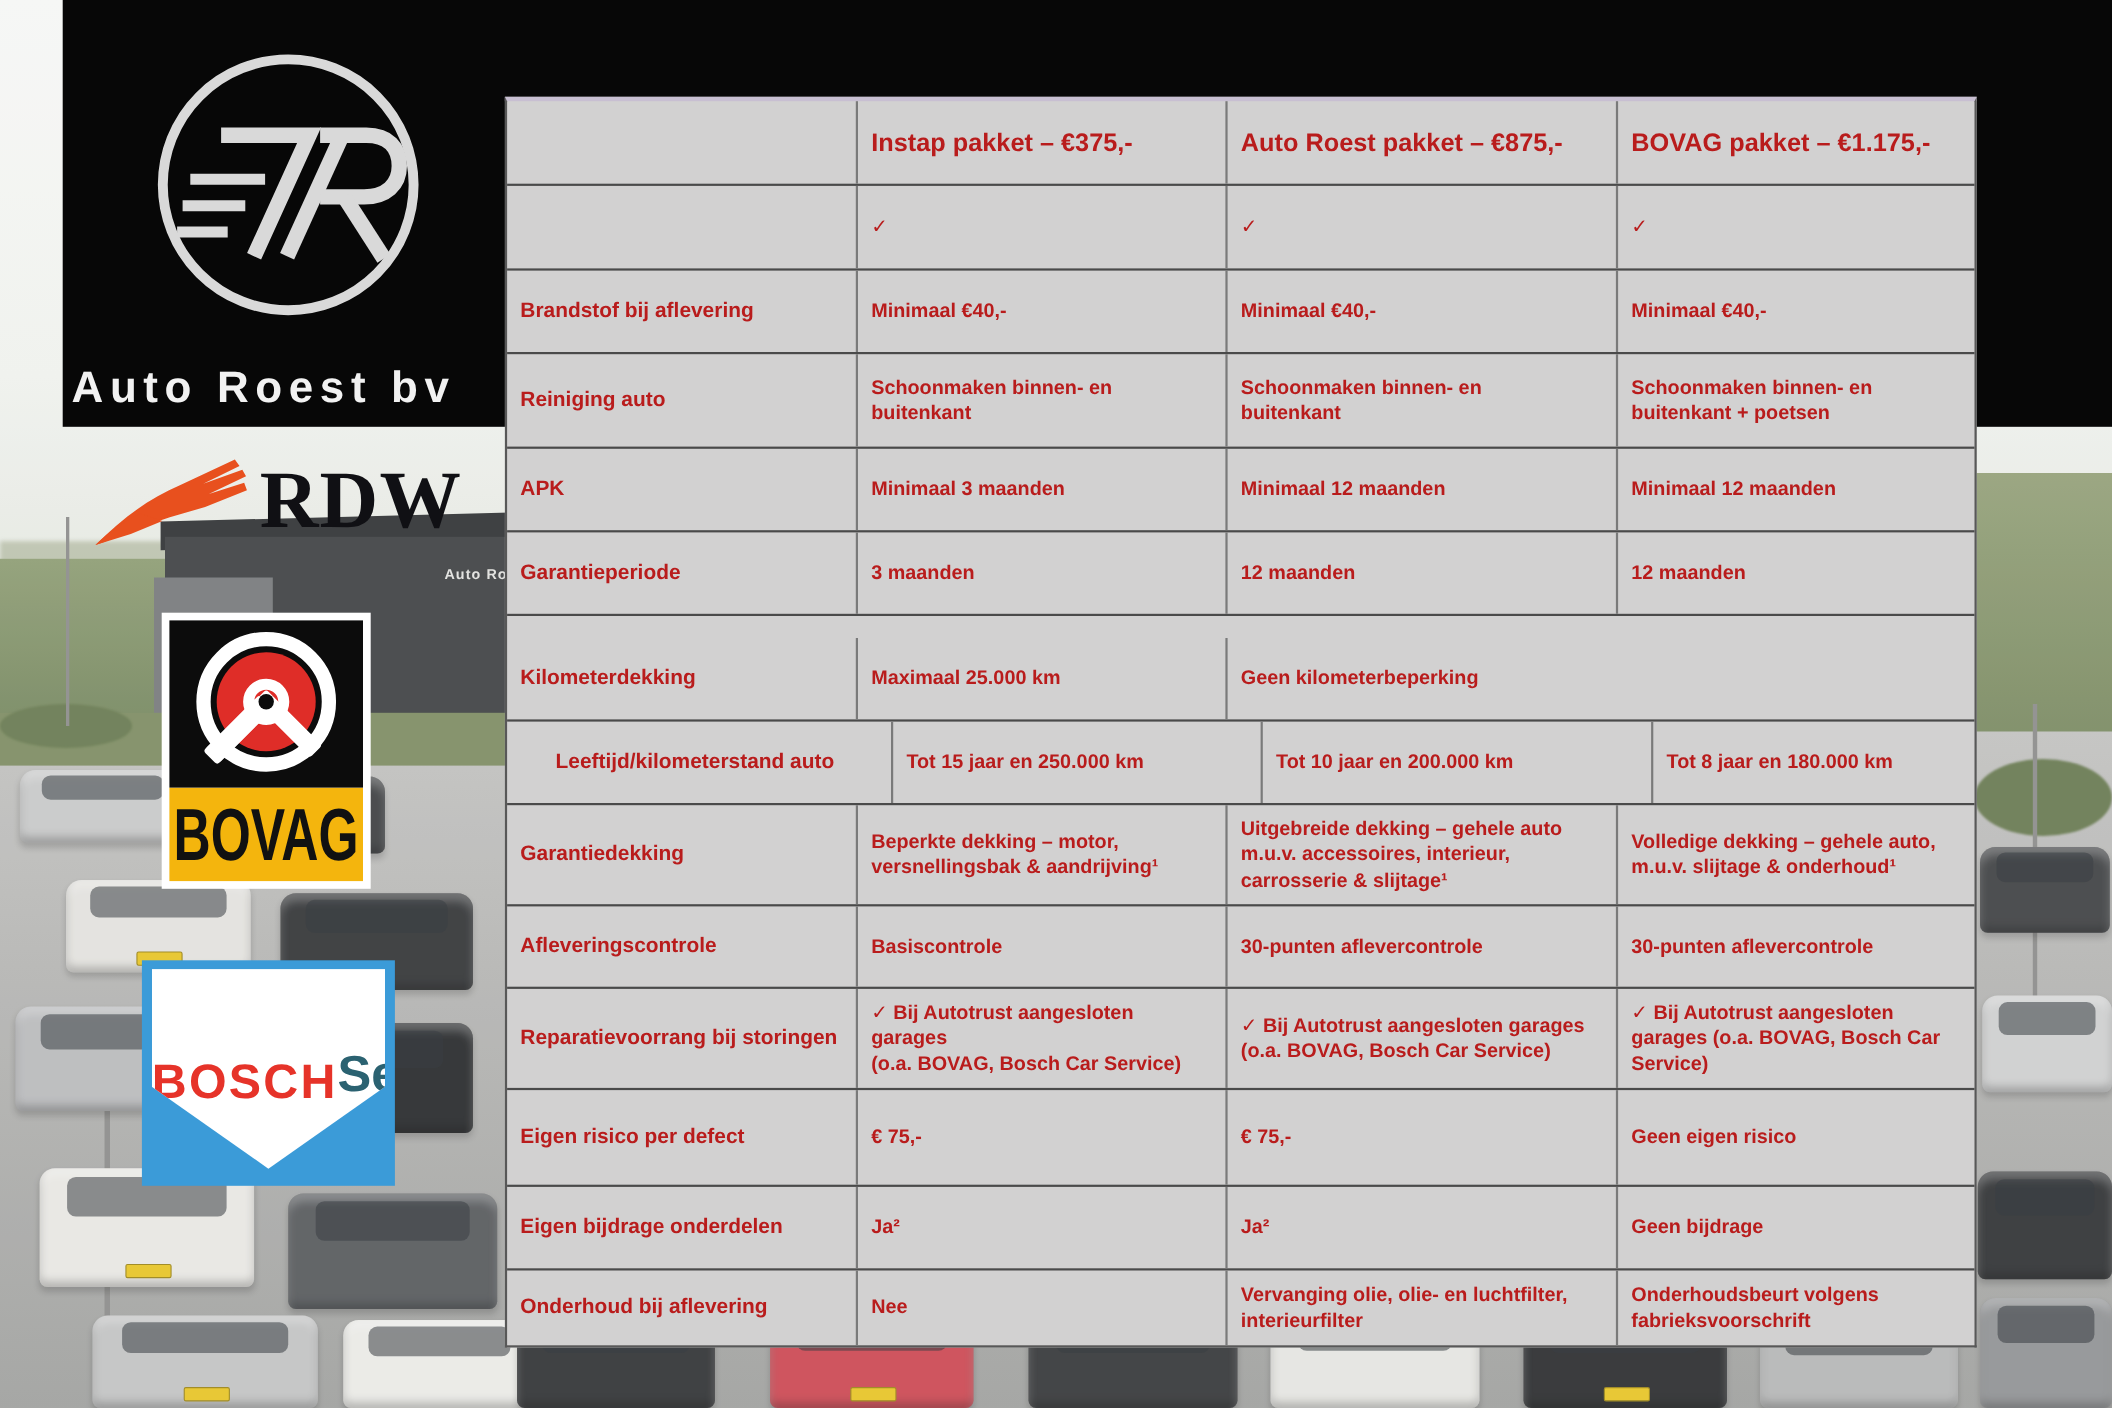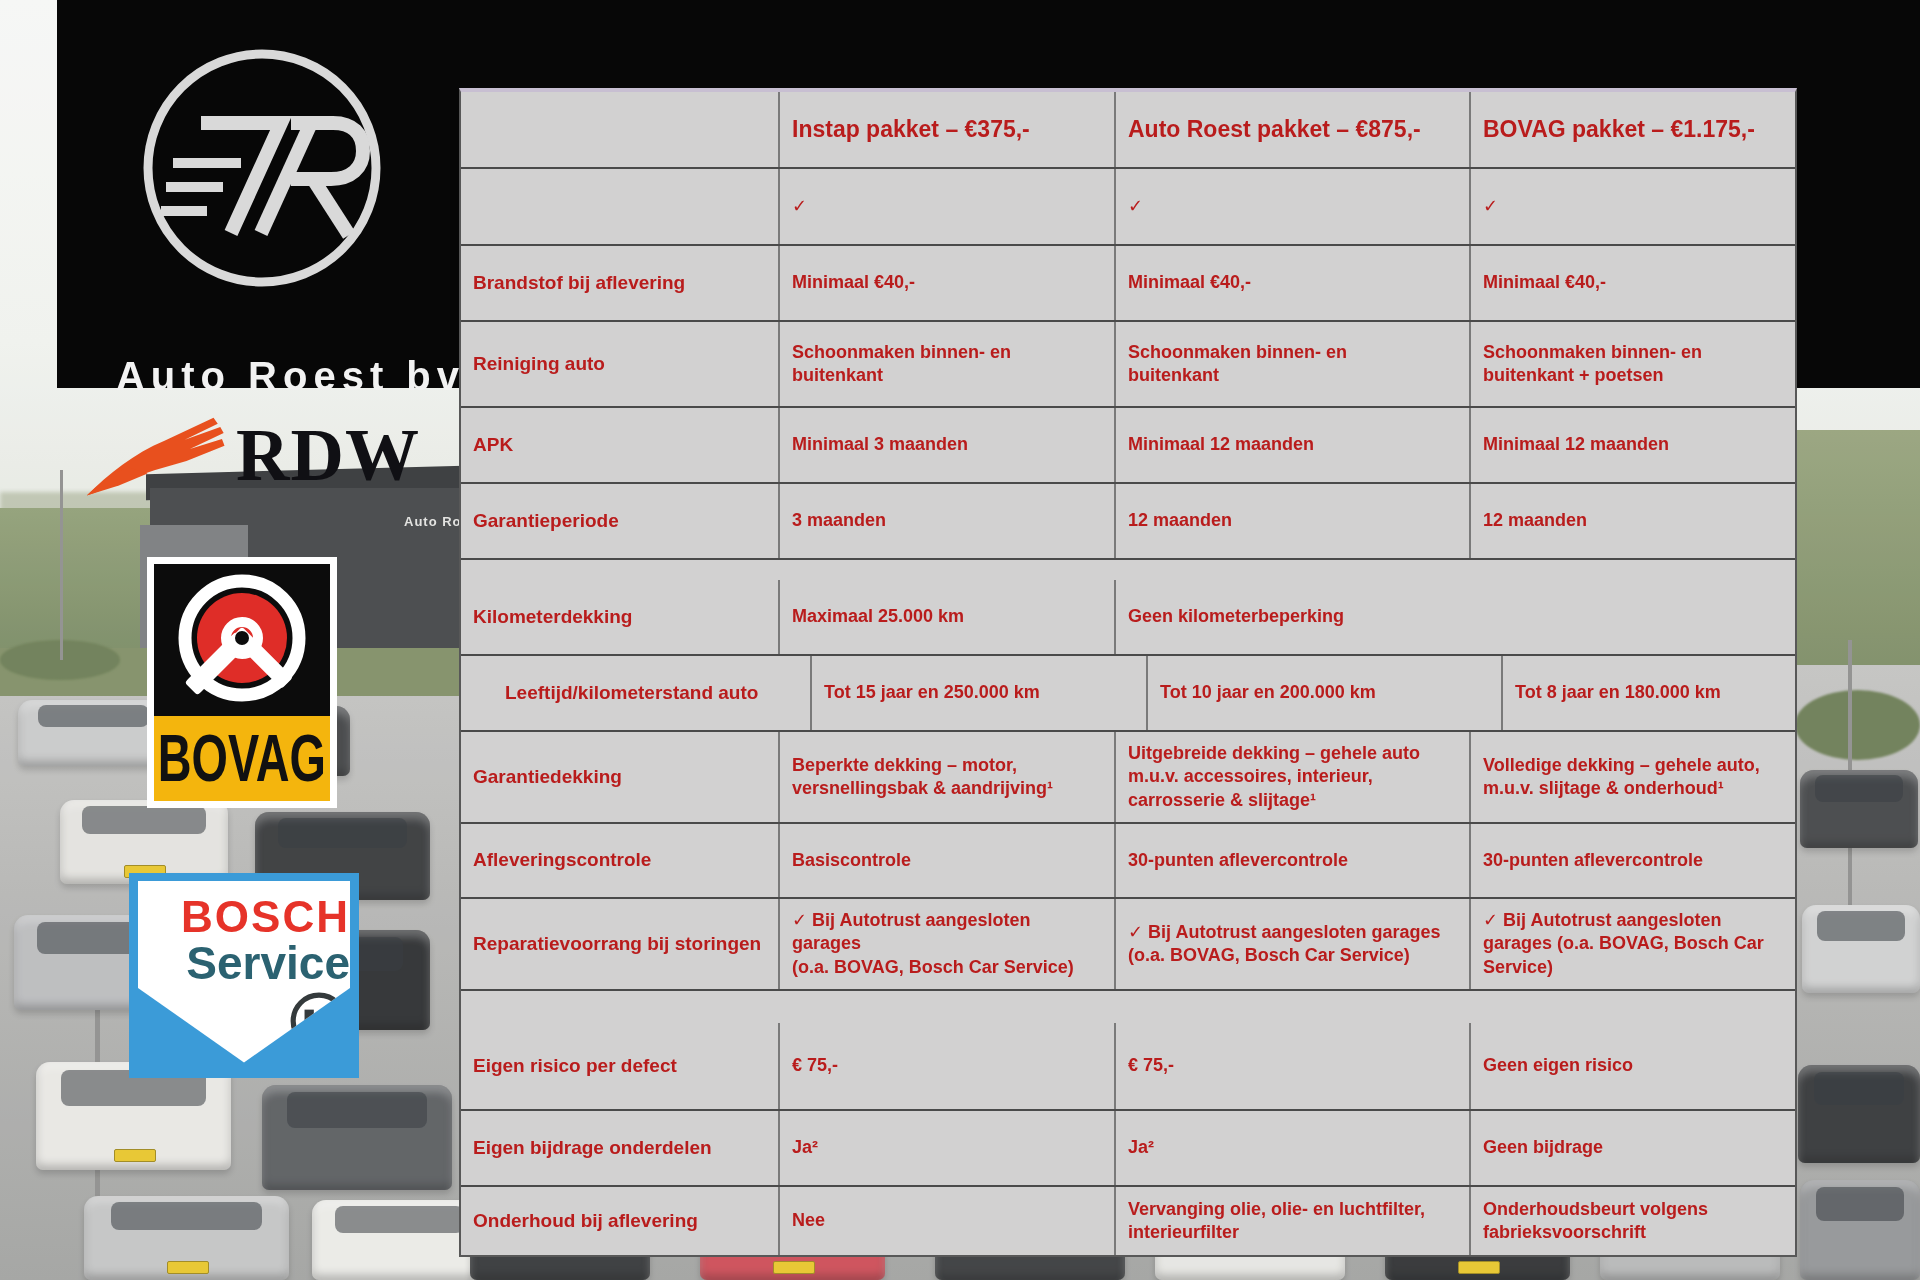--- a/index.html
+++ b/index.html
@@ -28,39 +28,39 @@
        box-shadow:inset 0 7px 9px rgba(255,255,255,.28), inset 0 -5px 8px rgba(0,0,0,.25), 0 4px 6px rgba(0,0,0,.18);}
   .car .glass{position:absolute;left:13%;right:13%;top:7%;height:34%;background:rgba(38,44,50,.55);border-radius:8px;}
   .car .plate{position:absolute;left:50%;bottom:7%;width:40px;height:11px;margin-left:-20px;
        background:#e8c422;border-radius:2px;border:1px solid #9a8312;}
   .haze{position:absolute;inset:0;background:rgba(238,238,234,.10);pointer-events:none;}
 
   
   .top-band{position:absolute;left:57px;top:0;width:1863px;height:388px;background:#070707;}
   .ar-logo{position:absolute;left:8px;top:12px;width:400px;height:376px;}
   .ar-mark{position:absolute;left:68px;top:27px;}
-  .ar-name{position:absolute;left:0;top:318px;width:400px;text-align:right;color:#f2f2f2;
-           font-size:40px;font-weight:bold;letter-spacing:6px;white-space:nowrap;margin-top:24px;}
+  .ar-name{position:absolute;left:0;top:318px;width:400px;text-align:left;color:#f2f2f2;
+           font-size:40px;font-weight:bold;letter-spacing:6px;white-space:nowrap;}
 
   
   .rdw{position:absolute;left:80px;top:405px;width:340px;height:100px;display:flex;align-items:center;}
   .rdw-text{font-family:"Liberation Serif","DejaVu Serif",serif;font-weight:bold;font-size:74px;
             color:#101014;line-height:1;margin-left:4px;letter-spacing:1px;}
 
   
   .bovag{position:absolute;left:147px;top:557px;width:190px;height:251px;background:#fff;padding:7px;box-sizing:border-box;}
   .bovag-top{position:relative;width:176px;height:152px;background:#0c0c0c;overflow:hidden;}
   .bovag-band{width:176px;height:85px;background:var(--bovag-yellow,#f4b50d);display:flex;align-items:center;justify-content:center;}
   .bovag-word{font-weight:900;font-size:60px;color:#111;transform:scaleX(.78) scaleY(1.12);letter-spacing:0px;}
 
   
   .bosch{position:absolute;left:129px;top:873px;width:230px;height:205px;background:var(--bosch-blue,#3b9bd8);}
   .bosch-shield{position:absolute;left:9px;top:8px;right:9px;bottom:6px;background:#fff;
                 clip-path:polygon(0 0,100% 0,100% 56%,50% 95%,0 56%);
-                display:flex;flex-direction:column;align-items:flex-end;}
+                display:flex;flex-direction:row;align-items:center;}
   .bosch-word{margin-top:14px;font-weight:900;font-size:44px;letter-spacing:2px;color:var(--bosch-red,#e63329);line-height:1;}
   .bosch-service{font-weight:bold;font-size:46px;color:var(--bosch-teal,#2b6271);line-height:1.05;}
   .bosch-armature{margin-top:3px;}
 
   
   .tbl{position:absolute;left:459px;top:88px;width:1338px;background:#d2d1d1;
        border:2px solid #585858;border-top:4px solid #c8bfd2;box-sizing:border-box;color:#b91c1c;}
   .trow{display:grid;grid-template-columns:317px 336px 355px 326px;border-bottom:2px solid #4a4a4a;box-sizing:border-box;}
   .trow:last-child{border-bottom:none;}
   .cell{display:flex;align-items:center;padding:6px 10px 6px 12px;box-sizing:border-box;line-height:1.3;}
@@ -290,21 +290,21 @@
       <div class="trow" style="height: 92px;">
         <div class="cell lbl c0">Reparatievoorrang bij storingen</div>
         <div class="cell val c1">✓ Bij Autotrust aangesloten garages
 (o.a. BOVAG, Bosch Car Service)</div>
         <div class="cell val c2">✓ Bij Autotrust aangesloten garages
 (o.a. BOVAG, Bosch Car Service)</div>
         <div class="cell val c3">✓ Bij Autotrust aangesloten
 garages (o.a. BOVAG, Bosch Car
 Service)</div>
       </div>
-      <div class="trow" style="height: 88px; margin-top: 32px;">
+      <div class="trow" style="height: 88px;">
         <div class="cell lbl c0">Eigen risico per defect</div>
         <div class="cell val c1">€ 75,-</div>
         <div class="cell val c2">€ 75,-</div>
         <div class="cell val c3">Geen eigen risico</div>
       </div>
       <div class="trow" style="height: 76px;">
         <div class="cell lbl c0">Eigen bijdrage onderdelen</div>
         <div class="cell val c1">Ja²</div>
         <div class="cell val c2">Ja²</div>
         <div class="cell val c3">Geen bijdrage</div>

